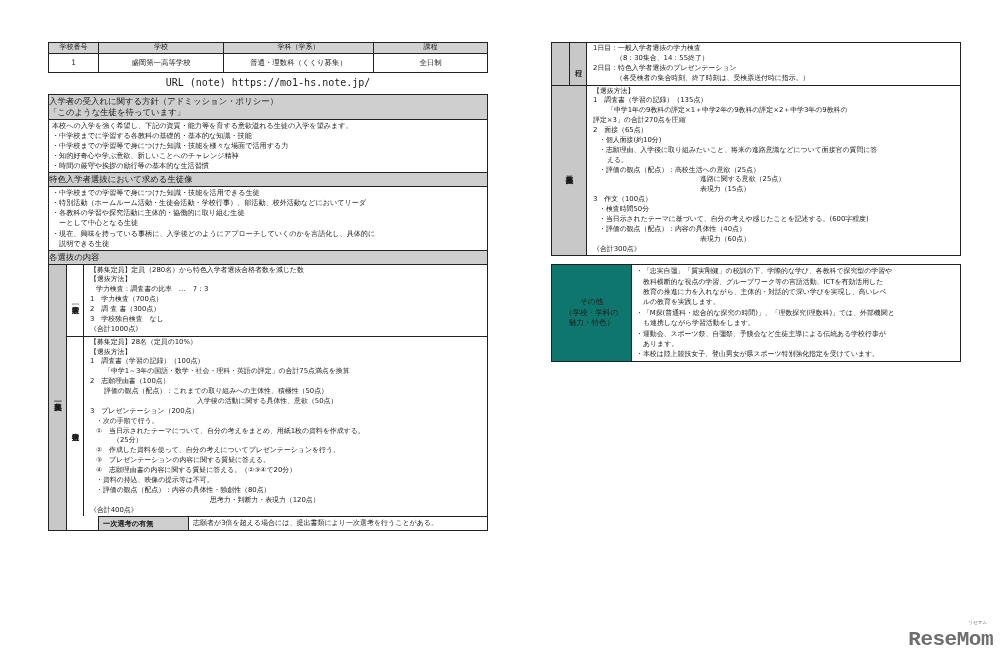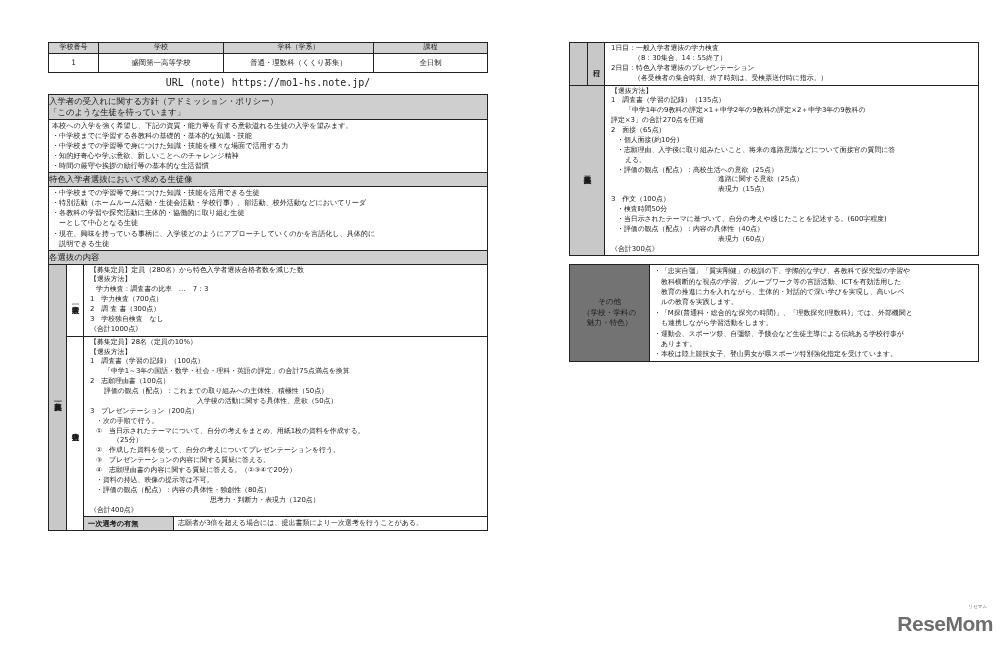--- a/index.html
+++ b/index.html
@@ -29,31 +29,31 @@
   .content .i3 { padding-left: 23px; }
   .content .i4 { padding-left: 120px; }
   .content .i5 { padding-left: 107px; }
   .content .total { text-align: left; padding-right: 4px; }
   .row-sep { border-top: 1px solid #222; }
   .prelim { display: grid; grid-template-columns: 90px 1fr; border-top: 1px solid #222; }
   .prelim .lbl { background: #cfcfcf; border-right: 1px solid #222; display: flex; align-items: center; padding-left: 4px; font-size: 7.2px; font-weight: bold; }
   .prelim .val { padding: 1px 4px; font-size: 7px; line-height: 1.45; }
 
   
-  #right { position: absolute; left: 569px; top: 42px; width: 410px; }
+  #right { position: absolute; left: 551px; top: 42px; width: 410px; }
   .r-box { border: 1px solid #222; }
   .r-grid { display: grid; grid-template-columns: 18px 17px 1fr; }
   .r-grid2 { display: grid; grid-template-columns: 35px 1fr; border-top: 1px solid #222; }
   .other-box { border: 1px solid #222; margin-top: 8px; display: grid; grid-template-columns: 80px 1fr; }
-  .other-lbl { background: #737373; border-right: 1px solid #222; display: flex; flex-direction: column; align-items: center; justify-content: center; font-size: 7.6px; line-height: 1.4; text-align: center; }
+  .other-lbl { background: #0f766e; border-right: 1px solid #222; display: flex; flex-direction: column; align-items: center; justify-content: center; font-size: 7.6px; line-height: 1.4; text-align: center; }
   .other-content { padding: 1px 4px 1px 4px; font-size: 6.9px; line-height: 1.5; }
   .other-content .cont { padding-left: 7px; }
 
   
-  #logo { position: absolute; right: 12px; bottom: 28px; font-family: Liberation Sans, sans-serif; font-weight: bold; font-size: 21px; color: #6e6e6e; letter-spacing: -0.5px; }
+  #logo { position: absolute; right: 12px; bottom: 12px; font-family: Liberation Mono, monospace; font-weight: bold; font-size: 21px; color: #6e6e6e; letter-spacing: -0.5px; }
   #logo .ruby { position: absolute; top: -6px; right: 6px; font-size: 4.5px; font-weight: normal; letter-spacing: 0; }
 </style>
 </head>
 <body>
 
 <div id="left">
   <table class="school-table">
     <tbody>
         <tr>
       <th style="width:50px">学校番号</th>
@@ -133,21 +133,21 @@
               <div class="i3">（25分）</div>
               <div class="i1">②　作成した資料を使って、自分の考えについてプレゼンテーションを行う。</div>
               <div class="i1">③　プレゼンテーションの内容に関する質疑に答える。</div>
               <div class="i1">④　志願理由書の内容に関する質疑に答える。（②③④で20分）</div>
               <div class="i1">・資料の持込、映像の提示等は不可。</div>
               <div class="i1">・評価の観点（配点）：内容の具体性・独創性（80点）</div>
               <div class="i4">思考力・判断力・表現力（120点）</div>
               <div class="total">《合計400点》</div>
             </div>
         </div>
-        <div class="prelim" style="margin-left:16px; border-left:1px solid #222">
+        <div class="prelim" style="margin-left:31px; border-left:1px solid #222">
           <div class="lbl">一次選考の有無</div>
           <div class="val">志願者が3倍を超える場合には、提出書類により一次選考を行うことがある。</div>
         </div>
       </div>
     </div>
   </div>
 </div>
 
 <div id="right">
   <div class="r-box">

